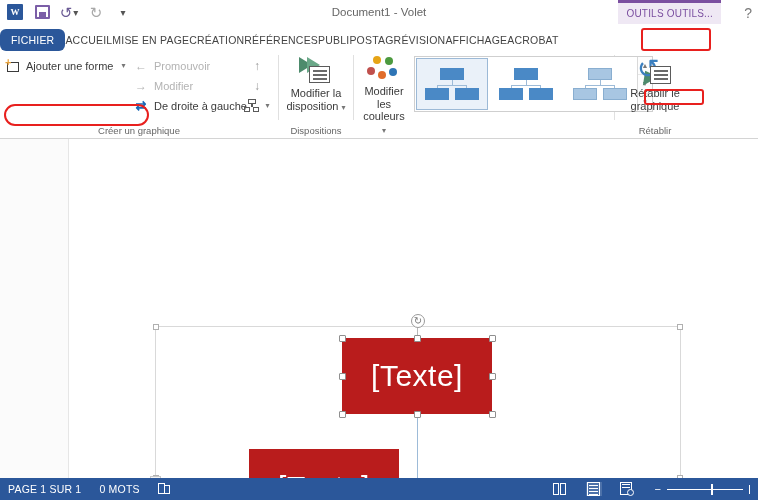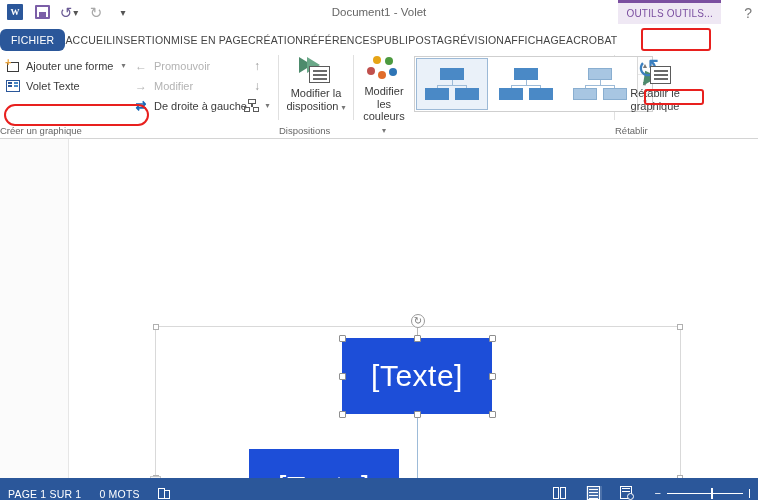--- a/index.html
+++ b/index.html
@@ -66,21 +66,21 @@
   }
 
   
   .ribbon {
     position:relative; height:88px; background:#ffffff;
     border-bottom:1px solid #d4d4d4;
     display:flex; align-items:stretch;
   }
   .grp { position:relative; height:88px; display:flex; flex-direction:column; }
   .grp-body { flex:1; display:flex; align-items:flex-start; padding-top:3px; }
-  .grp-title { height:14px; font-size:9.5px; color:#666; padding-bottom:8px; }
+  .grp-title { height:14px; text-align:center; font-size:9.5px; color:#666; padding-bottom:8px; }
   .grp-sep { width:1px; background:#e0e0e0; margin:4px 0 18px 0; }
 
   
   .cmdcol { display:flex; flex-direction:column; gap:1px; padding-top:2px; }
   .cmd {
     display:flex; align-items:center; gap:5px; height:19px; padding:0 5px;
     font-size:11px; color:#3b3b3b; white-space:nowrap;
   }
   .cmd.dim { color:#b3b3b3; }
   .cmd .arr { font-size:8px; color:#777; margin-left:3px; }
@@ -207,38 +207,38 @@
   }
   .rot-stem { position:absolute; left:417px; top:189px; width:1px; height:10px; background:#b8b8b8; }
 
   .pane-toggle {
     position:absolute; left:150px; top:337px; width:11px; height:17px;
     background:#f4f4f4; border:1px solid #c8c8c8; color:#707070;
     font-size:8px; line-height:15px; text-align:center;
   }
 
   .node {
-    position:absolute; background:#1d4ed8; color:#ffffff;
+    position:absolute; background:#b91c1c; color:#ffffff;
     display:flex; align-items:center; justify-content:center;
     font-size:30px; font-family:"Liberation Sans", sans-serif; font-weight:300;
     letter-spacing:.5px;
   }
   .node.n1 { left:342px; top:199px; width:150px; height:76px; }
   .node.n2 { left:249px; top:310px; width:150px; height:76px; }
 
   .conn { position:absolute; background:#9dbbd8; }
   .sel-handle {
     position:absolute; width:7px; height:7px; background:#fff; border:1px solid #8f8f8f;
     border-radius:1px;
   }
 
   
   .status {
     position:absolute; left:0; bottom:0; width:758px; height:22px;
-    background:#2b579a; color:#ffffff; display:flex; align-items:flex-end;
+    background:#2b579a; color:#ffffff; display:flex; align-items:center;
     font-size:10.5px; letter-spacing:.2px;
   }
   .status .sl { display:flex; align-items:center; gap:18px; padding-left:8px; }
   .status .sr { margin-left:auto; display:flex; align-items:center; gap:18px; padding-right:8px; }
   .vbtn { width:16px; height:14px; position:relative; display:inline-block; }
   .vbtn.active { background:rgba(255,255,255,.16); }
   .book i { position:absolute; left:1px; top:1px; width:6px; height:12px; border:1.2px solid #fff; }
   .book u { position:absolute; left:8px; top:1px; width:6px; height:12px; border:1.2px solid #fff; }
   .print i { position:absolute; left:1px; top:0px; width:13px; height:14px; border:1.2px solid #fff; }
   .print u { position:absolute; left:3px; top:3px; width:9px; height:1px; background:#fff;
@@ -282,21 +282,20 @@
         </div>
     </div>
     <div class="doctitle">Document1 - Volet</div>
     <div class="ctxtab">OUTILS OUTILS...</div>
     <div class="help-q">?</div>
   </div>
 
   <div class="tabstrip">
     <div class="tab file">FICHIER</div>
     <div class="tab">ACCUEIL</div>
-    <div class="tab">INSERTION</div>
     <div class="tab">MISE EN PAGE</div>
     <div class="tab">CRÉATION</div>
     <div class="tab">RÉFÉRENCES</div>
     <div class="tab">PUBLIPOSTAG</div>
     <div class="tab">RÉVISION</div>
     <div class="tab">AFFICHAGE</div>
     <div class="tab">ACROBAT</div>
 
     <div class="tab-highlight"></div>
   </div>
@@ -307,28 +306,20 @@
       <div class="grp-body">
 
         <div class="cmdcol" style="width:128px">
           <div class="cmd">
             <span class="i16 ic-addshape">
                 <i></i>
                 <b>+</b>
               </span>
             <span>Ajouter une forme</span>
             <span class="arr">▾</span>
-          </div>
-          <div class="cmd">
-            <span class="i16 ic-pane">
-                <i></i>
-                <u></u>
-                <s></s>
-              </span>
-            <span>Volet Texte</span>
           </div>
         </div>
 
         <div class="cmdcol" style="width:110px">
           <div class="cmd dim">
             <span class="i16">
                 <span class="arrow-g">←</span>
               </span>
             <span>Promouvoir</span>
           </div>

